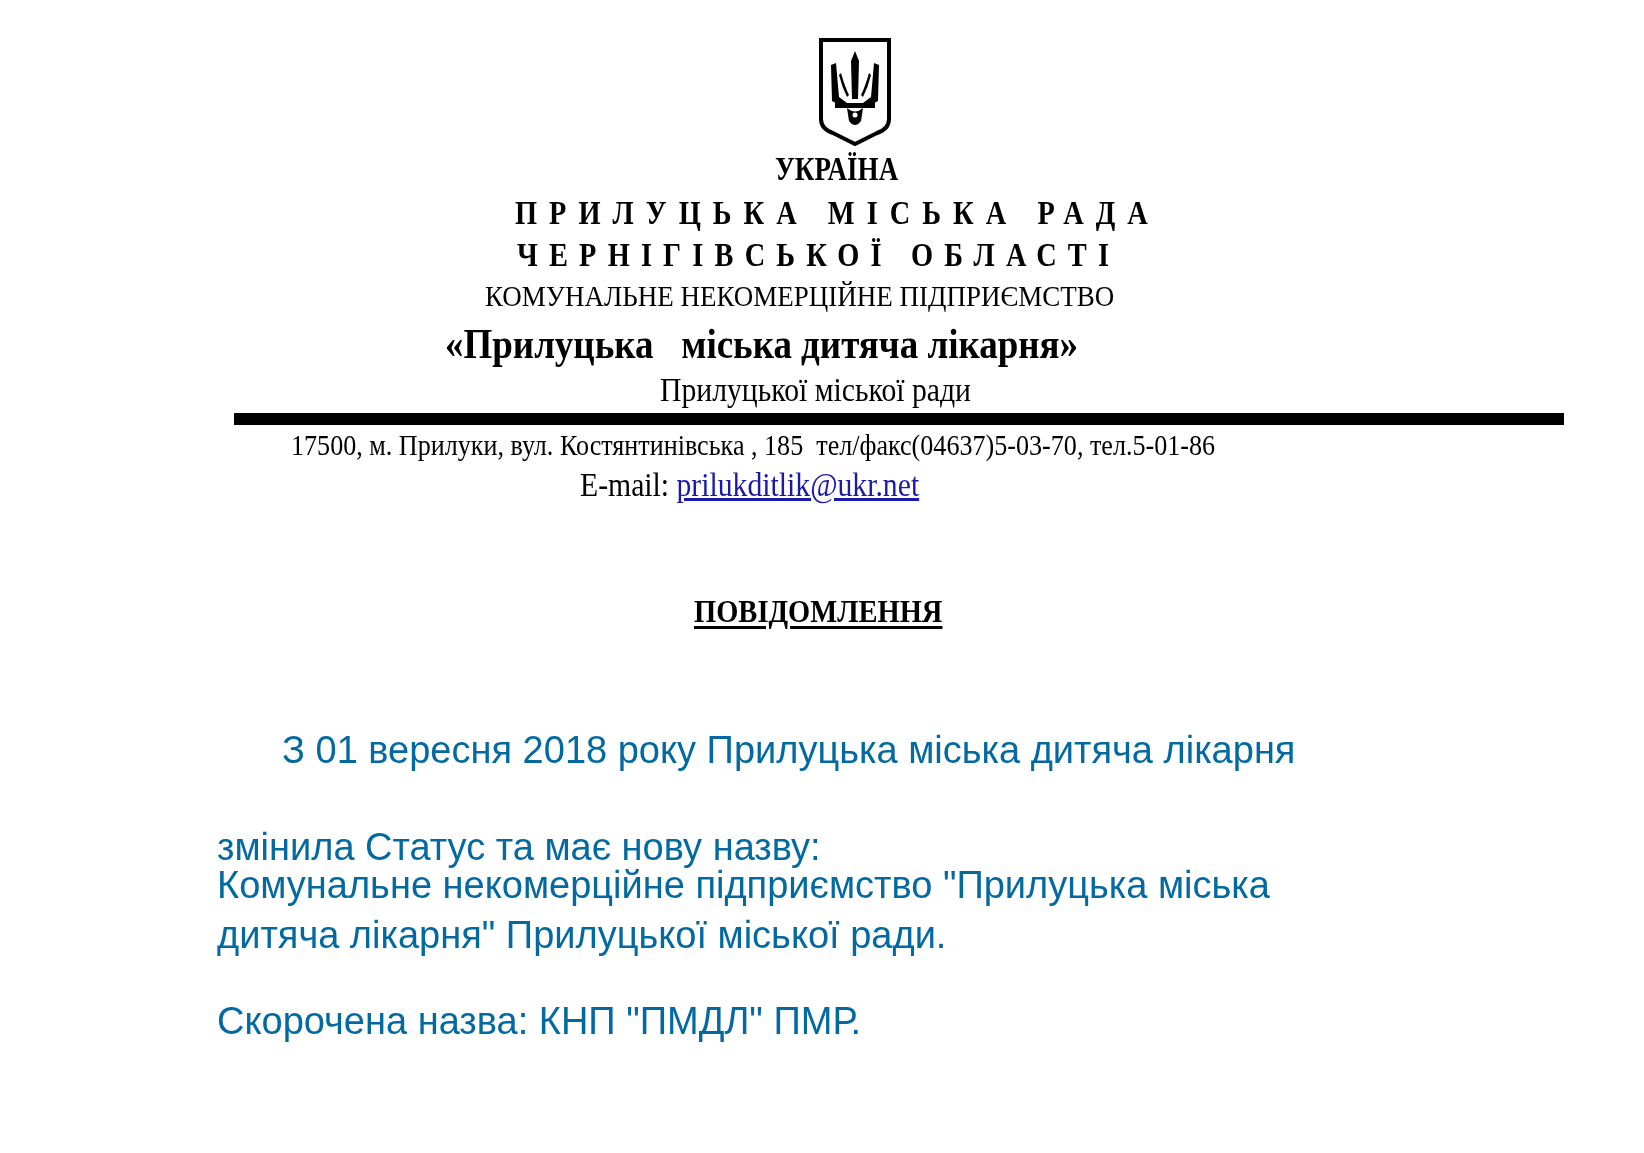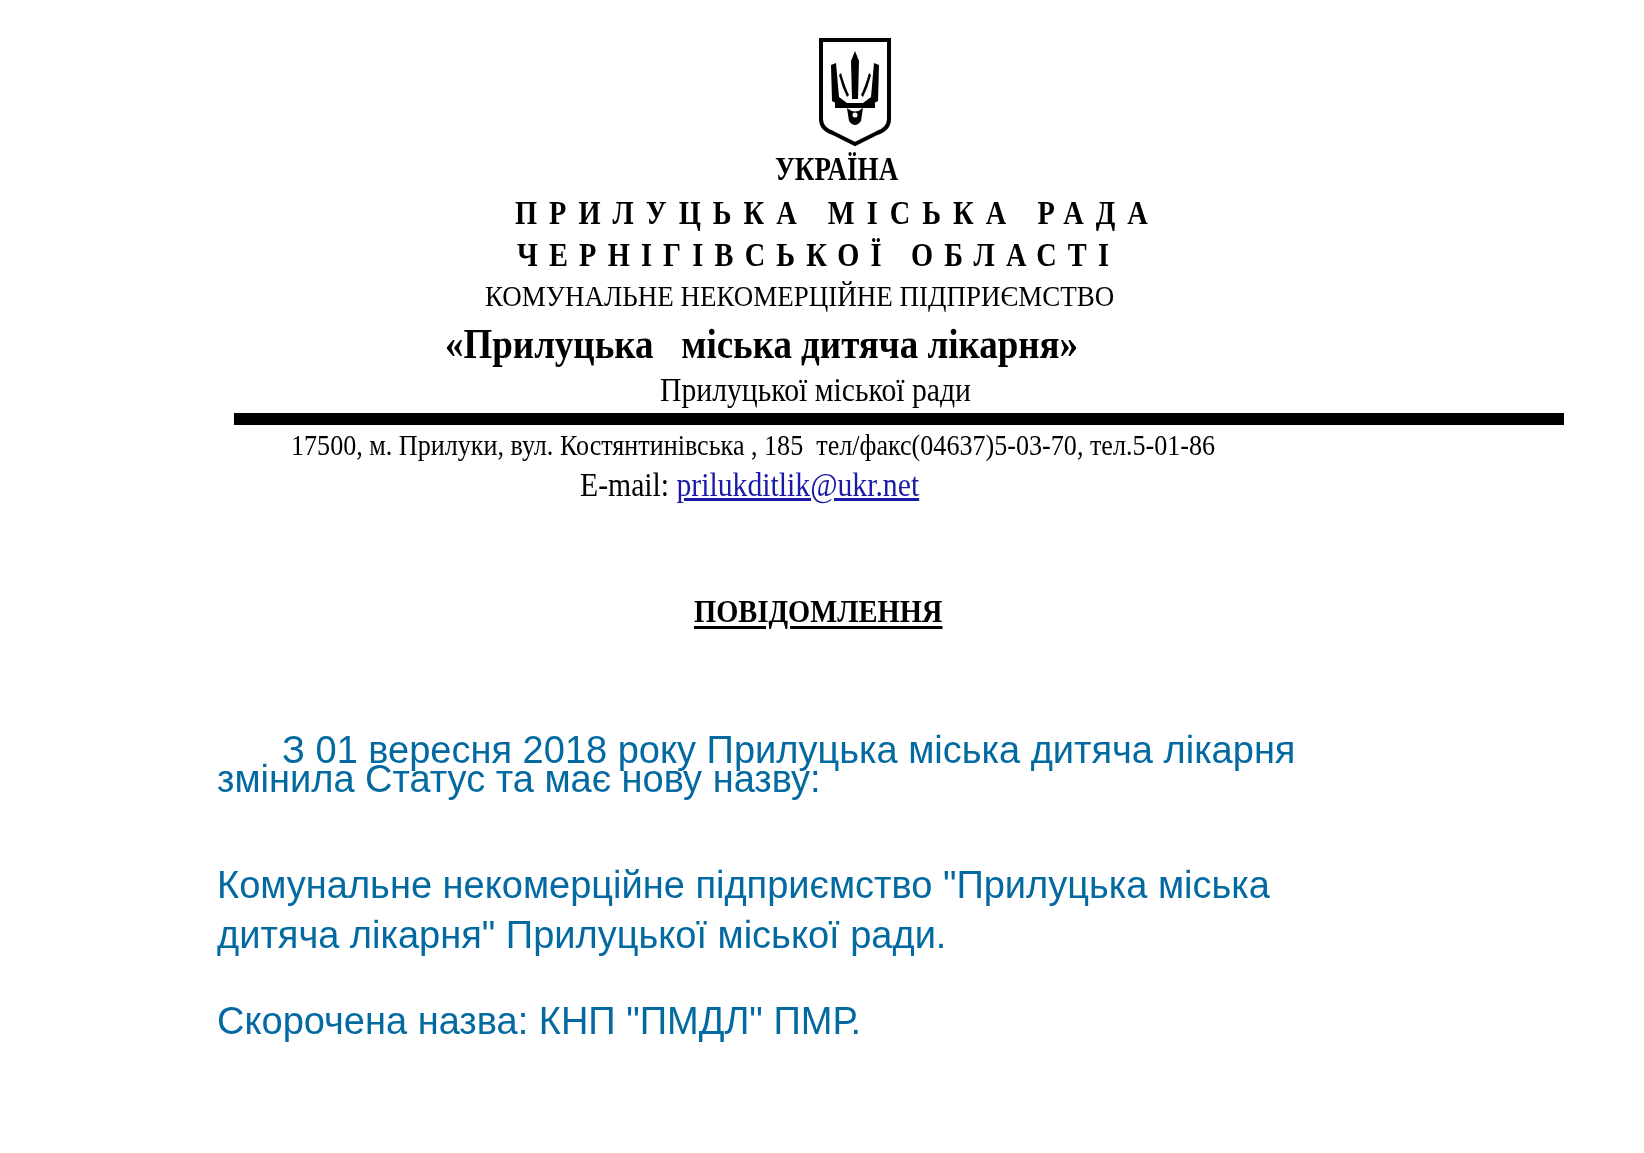--- a/index.html
+++ b/index.html
@@ -101,18 +101,18 @@
 
 <div class="line-abs serif" style="left:291px; top:429px; font-size:29px; white-space:pre; transform:scaleX(0.9); transform-origin:left top;">17500, м. Прилуки, вул. Костянтинівська , 185  тел/факс(04637)5-03-70, тел.5-01-86</div>
 
 <div class="line-abs serif" style="left:580px; top:467px; font-size:33px; transform:scaleX(0.9); transform-origin:left top;">
   <span style="white-space:pre;">E-mail: </span><span class="email-link">prilukditlik@ukr.net</span>
 </div>
 
 <div class="line-abs serif notice-title" style="left:694px; top:594px; transform:scaleX(0.92); transform-origin:left top;">ПОВІДОМЛЕННЯ</div>
 
 <div class="line-abs sans body-text" style="left:282px; top:729px;">З 01 вересня 2018 року Прилуцька міська дитяча лікарня</div>
-<div class="line-abs sans body-text" style="left:217px; top:758px;">змінила Статус та має нову назву:</div>
+<div class="line-abs sans body-text" style="left:217px; top:826px;">змінила Статус та має нову назву:</div>
 
 <div class="line-abs sans body-text" style="left:217px; top:864px;">Комунальне некомерційне підприємство "Прилуцька міська</div>
 <div class="line-abs sans body-text" style="left:217px; top:914px;">дитяча лікарня" Прилуцької міської ради.</div>
 
 <div class="line-abs sans body-text" style="left:217px; top:1000px;">Скорочена назва: КНП "ПМДЛ" ПМР.</div>
 
 </body></html>

